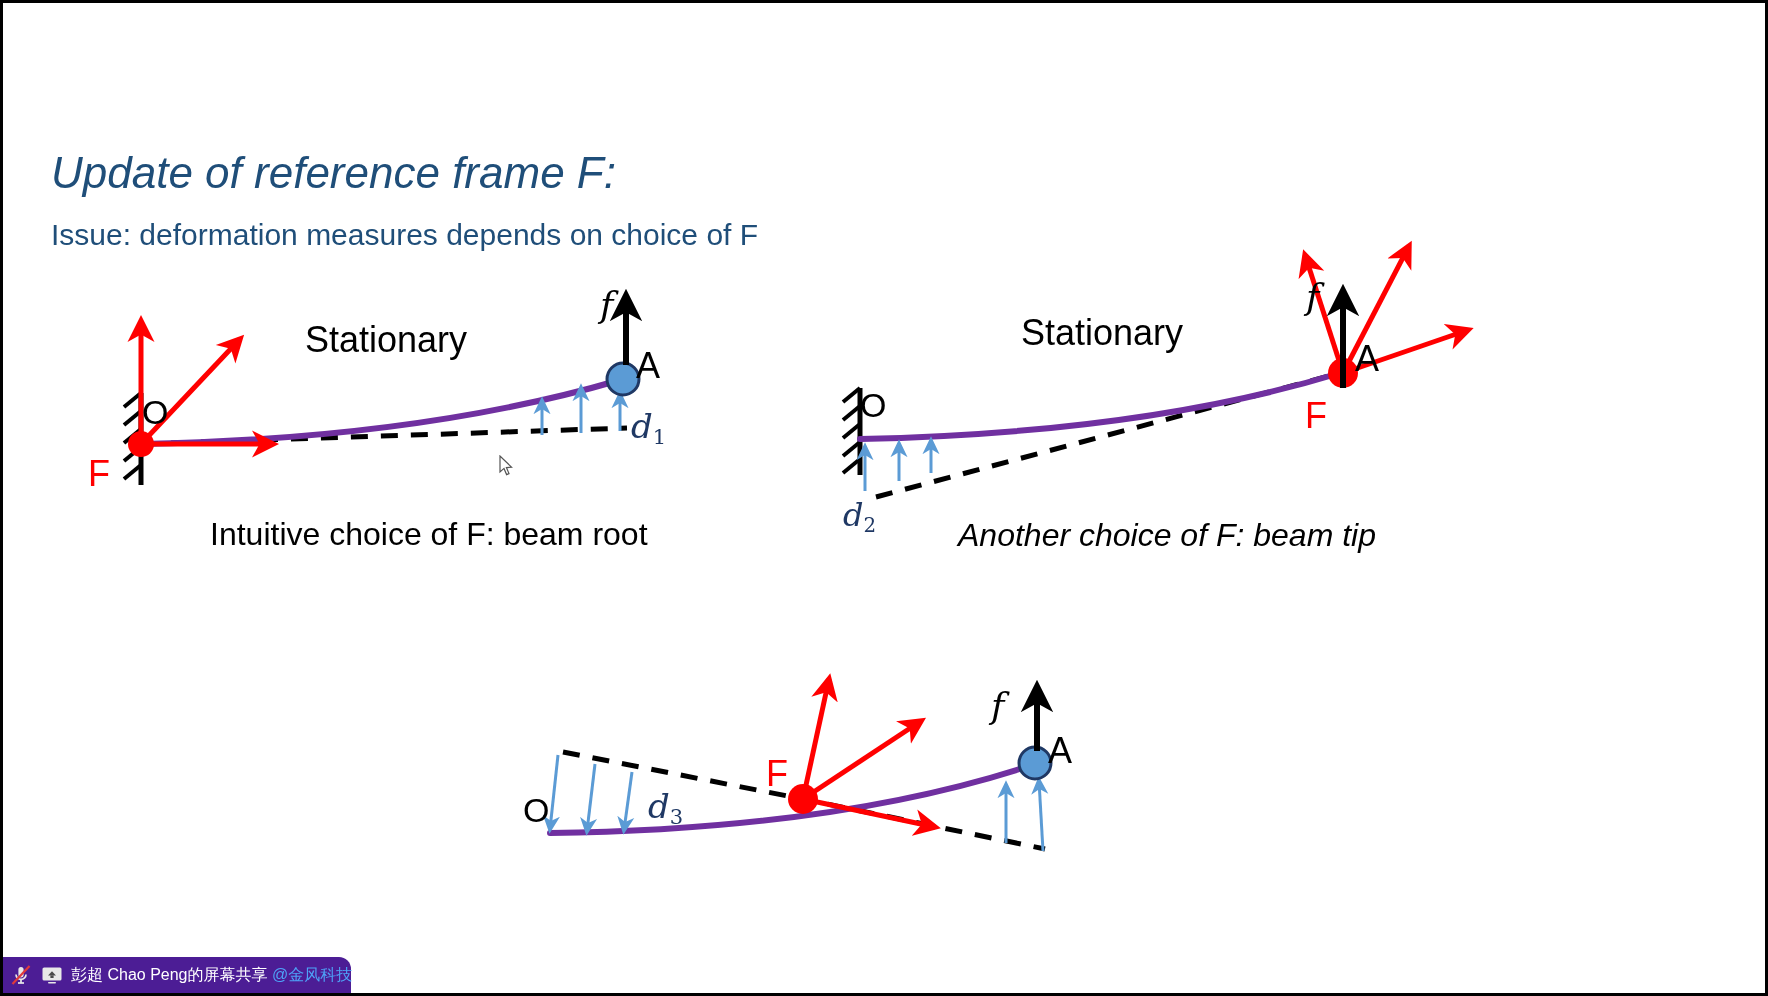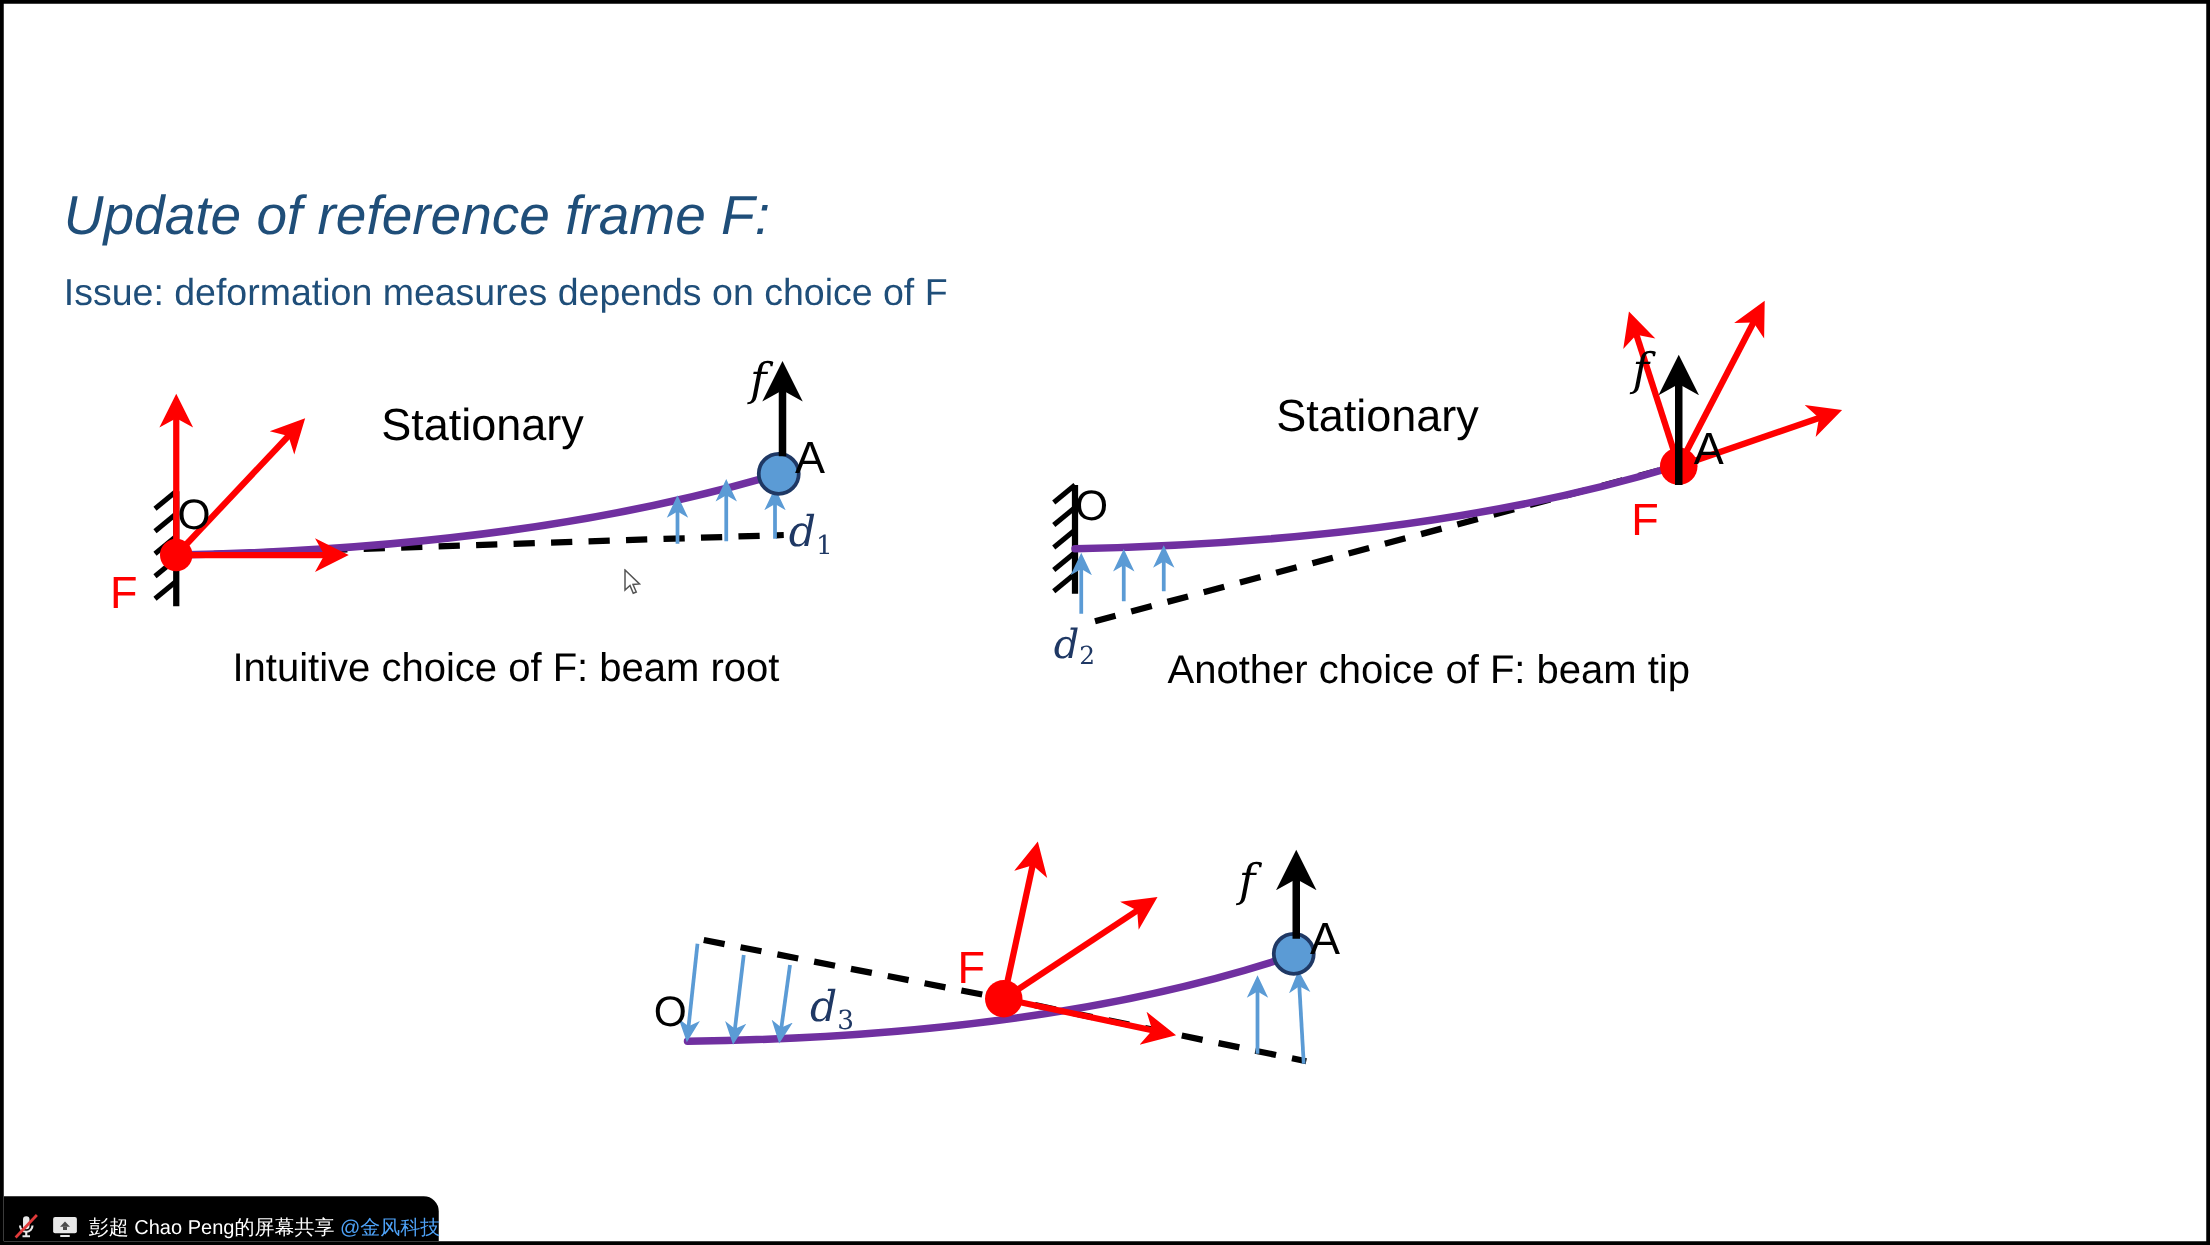--- a/index.html
+++ b/index.html
@@ -29,33 +29,33 @@
   }
 
   
   #art{position:absolute;left:0;top:0;width:1768px;height:996px;}
 
   
   .lbl{position:absolute;white-space:nowrap;color:#000;font-size:34px;}
   .lbl-red{color:#ff0000;}
   .lbl-blue{color:#1f3864;font-family:"DejaVu Serif",serif;font-style:italic;}
   .lbl-ital{font-family:"DejaVu Serif",serif;font-style:italic;}
-  .cap{position:absolute;white-space:nowrap;color:#000;font-size:32px;}
+  .cap{position:absolute;white-space:nowrap;color:#000;font-size:32px;margin-left:24px;}
   .sub{font-size:0.62em;vertical-align:-0.28em;font-style:normal;}
 
   
   #cursor{position:absolute;left:496px;top:452px;width:16px;height:22px;}
 
   
   #taskbar{
     position:absolute;left:0;bottom:0;
     height:36px;width:348px;
-    background:#000000;
+    background:#4c1d95;
     border-top-right-radius:12px;
-    display:flex;align-items:flex-end;
+    display:flex;align-items:center;
     padding-left:6px;gap:7px;
     box-sizing:border-box;
   }
   #taskbar .tbtext{font-size:16px;color:#ffffff;white-space:nowrap;}
   #taskbar .tbtext .co{color:#4ea2f7;}
   .tbicon{width:24px;height:24px;flex:0 0 auto;}
 </style>
 </head>
 <body>
 
@@ -178,21 +178,21 @@
   <div class="lbl lbl-ital" style="left:597px;top:281px;font-size:36px;">f</div>
   <div class="lbl lbl-blue" style="left:628px;top:403px;font-size:34px;"><span>d</span><span class="sub">1</span></div>
   <div class="cap" style="left:183px;top:513px;">Intuitive choice of F: beam root</div>
 
   <div class="lbl" style="left:1018px;top:309px;font-size:36px;">Stationary</div>
   <div class="lbl" style="left:857px;top:383px;">O</div>
   <div class="lbl lbl-red" style="left:1302px;top:392px;font-size:36px;">F</div>
   <div class="lbl" style="left:1352px;top:335px;font-size:36px;">A</div>
   <div class="lbl lbl-ital" style="left:1303px;top:273px;font-size:36px;">f</div>
   <div class="lbl lbl-blue" style="left:840px;top:493px;font-size:32px;"><span>d</span><span class="sub">2</span></div>
-  <div class="cap" style="left:931px;top:514px;">Another choice of F: beam tip</div>
+  <div class="cap" style="left:931px;top:514px;font-style:italic;">Another choice of F: beam tip</div>
 
   <div class="lbl" style="left:520px;top:788px;">O</div>
   <div class="lbl lbl-red" style="left:763px;top:750px;font-size:36px;">F</div>
   <div class="lbl" style="left:1045px;top:727px;font-size:36px;">A</div>
   <div class="lbl lbl-ital" style="left:988px;top:682px;font-size:36px;">f</div>
   <div class="lbl lbl-blue" style="left:645px;top:783px;font-size:34px;"><span>d</span><span class="sub">3</span></div>
 
   <svg id="cursor" viewBox="0 0 16 22" xmlns="http://www.w3.org/2000/svg">
     <path d="M1,1 L1,17 L5,13.4 L7.6,19.6 L10,18.6 L7.4,12.6 L12.6,12.2 Z" fill="#ffffff" stroke="#555555" stroke-width="1.2"></path>
   </svg>

